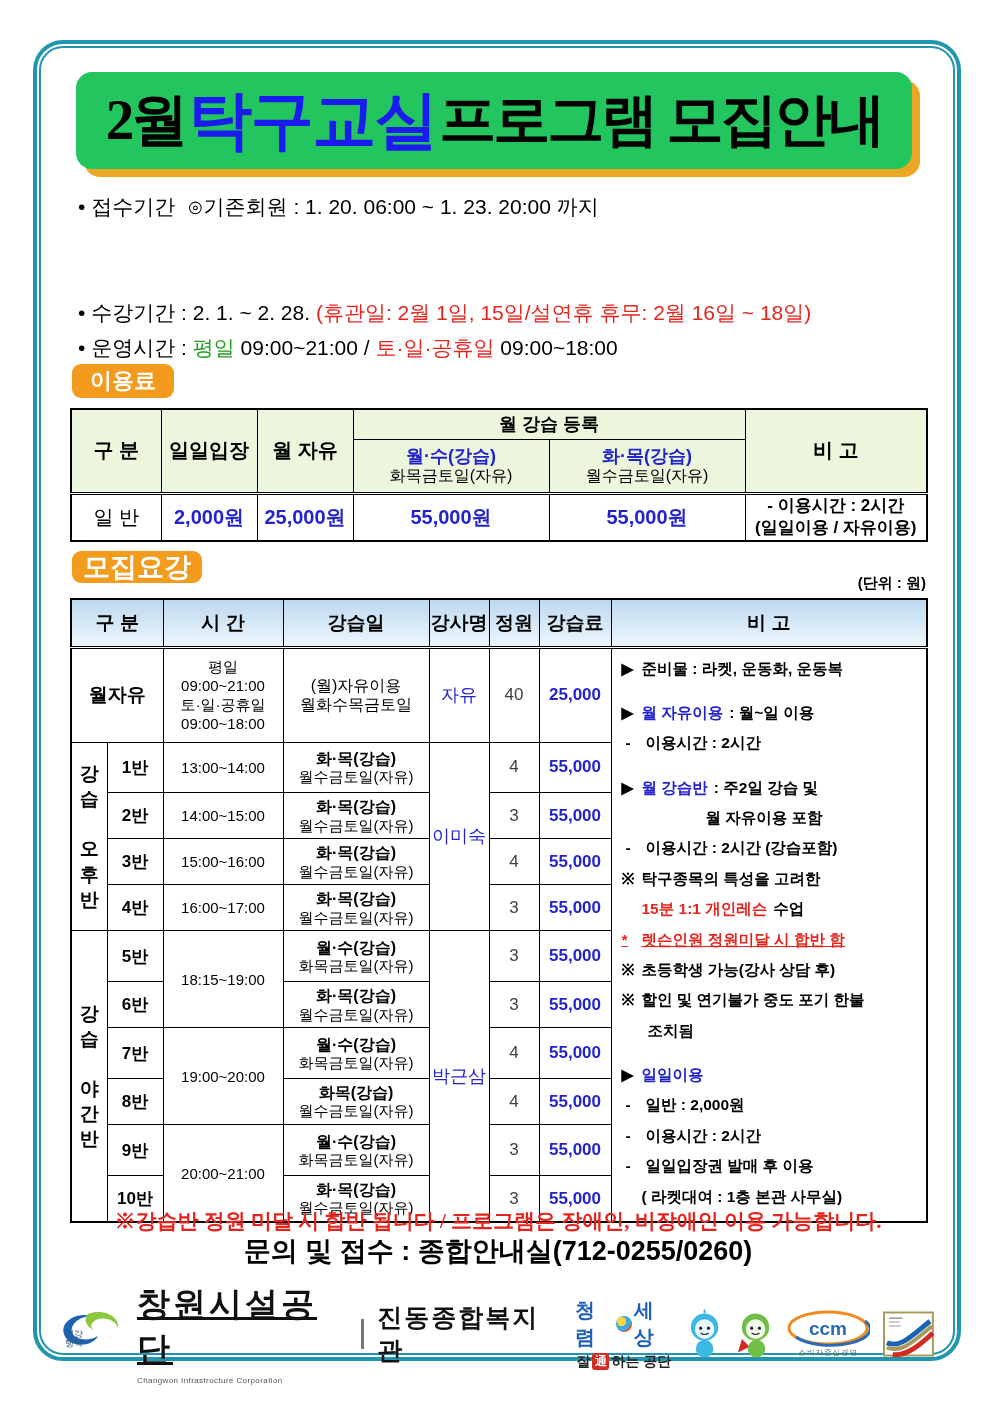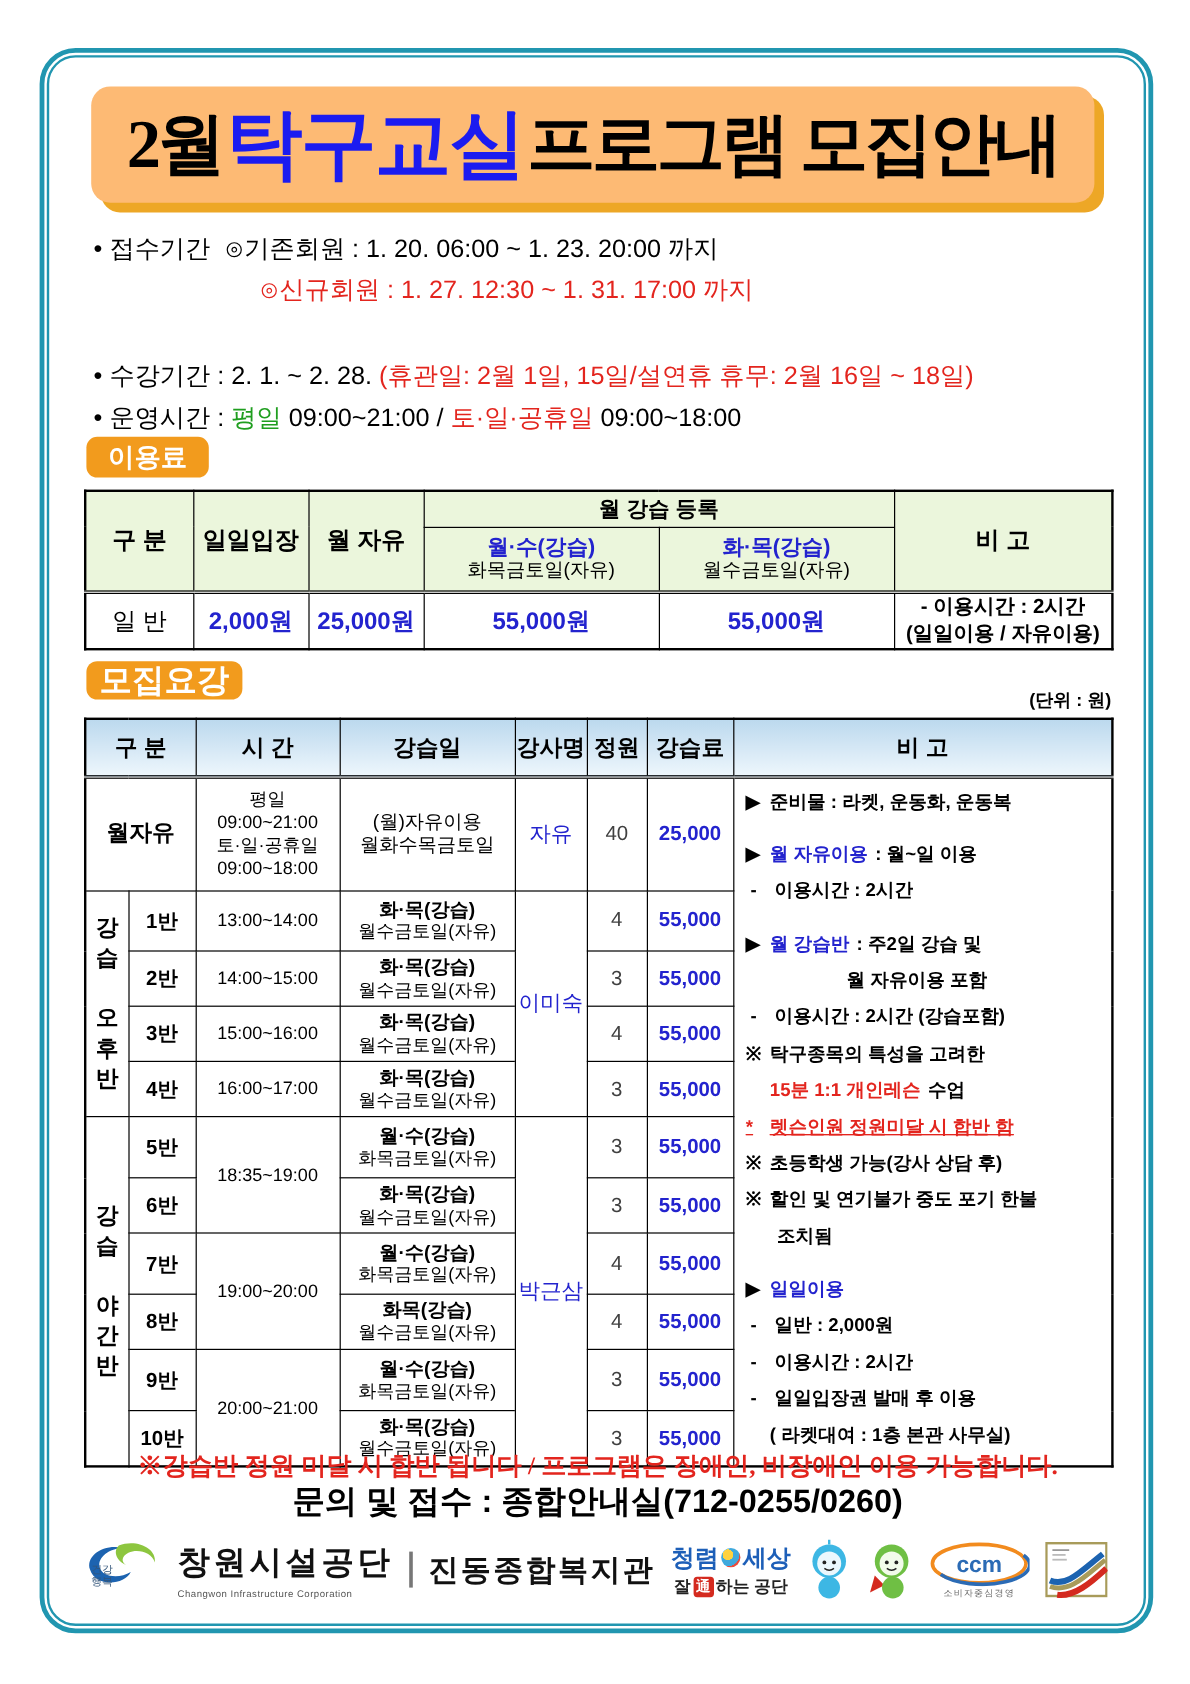--- a/index.html
+++ b/index.html
@@ -5,21 +5,21 @@
   html,body{margin:0;padding:0;background:#fff;}
   .page{position:relative;width:992px;height:1403px;background:#ffffff;
         font-family:"Liberation Sans",sans-serif;overflow:hidden;}
 
   
   .frame{position:absolute;left:33px;top:40px;width:920px;height:1313px;
          border:4px solid #2196B0;border-radius:30px;}
   .frame::after{content:"";position:absolute;inset:2px;border:2px solid #2196B0;border-radius:24px;}
 
   
-  .banner{position:absolute;left:76px;top:72px;width:836px;height:97px;background:#fdba74;
+  .banner{position:absolute;left:76px;top:72px;width:836px;height:97px;background:#22c55e;
           border-radius:16px;box-shadow:8px 8px 0 0 #EDA726;display:flex;align-items:center;
           justify-content:center;white-space:nowrap;font-family:"Liberation Serif",serif;font-weight:bold;}
   .banner .t-black{font-size:57px;color:#000;letter-spacing:-3px;}
   .banner .t-blue{font-size:64px;color:#1B1BF0;letter-spacing:-2px;margin:0 3px;}
 
   
   .info{position:absolute;left:78px;font-weight:normal;font-size:21px;color:#000;white-space:nowrap;}
   .c-red{color:#E3251E;}
   .c-blue{color:#2323CE;}
   .c-green{color:#1F9E1F;}
@@ -75,21 +75,21 @@
   .warning{position:absolute;left:70px;top:1207px;width:856px;text-align:center;color:#E3251E;
            font-family:"Liberation Serif",serif;font-weight:bold;font-size:21px;white-space:nowrap;}
   .contact{position:absolute;left:70px;top:1233px;width:856px;text-align:center;font-weight:bold;font-size:27px;}
 
   .logos{position:absolute;left:58px;top:1282px;width:876px;display:flex;align-items:center;
          justify-content:center;gap:13px;}
   .logo-health{position:relative;width:66px;height:52px;}
   .health-txt{position:absolute;left:7px;top:22px;font-size:9px;color:#33557a;
               font-family:"Liberation Serif",serif;white-space:pre-line;line-height:1.1;}
   .org-block{display:flex;flex-direction:column;align-items:flex-start;}
-  .org-name{font-size:27px;font-weight:bold;letter-spacing:3px;color:#111;}
+  .org-name{font-size:33px;font-weight:bold;letter-spacing:3px;color:#111;text-decoration:underline;}
   .org-en{font-size:8px;color:#555;letter-spacing:.4px;margin-top:4px;}
   .divider{width:3px;height:30px;background:#777;}
   .org2-name{font-size:25px;font-weight:bold;letter-spacing:2px;color:#111;}
   .clean-block{display:flex;flex-direction:column;align-items:center;gap:2px;}
   .clean-top{display:flex;align-items:center;font-family:"Liberation Serif",serif;
              font-weight:bold;font-size:20px;color:#1d5fb8;}
   .clean-top .globe{display:inline-block;width:16px;height:16px;border-radius:50%;
         background:radial-gradient(circle at 35% 35%,#ffd23f 0 30%,#3fa9dd 31% 65%,#e84b3c 66% 100%);margin:0 2px;}
   .clean-bot{font-size:14px;font-weight:bold;color:#222;display:flex;align-items:center;gap:2px;}
   .tong{display:inline-flex;align-items:center;justify-content:center;width:17px;height:17px;
@@ -106,23 +106,20 @@
   <div class="banner">
     <span class="t-black">2월</span>
       <span class="t-blue">탁구교실</span>
       <span class="t-black">프로그램 모집안내</span>
   </div>
 
   <div class="info" style="top:193px;">
     <span>•</span>
     <span>접수기간</span>&nbsp;
     <span>⊙기존회원 : 1. 20. 06:00 ~ 1. 23. 20:00 까지</span>
-  </div>
-  <div class="info c-red" style="top:227px;left:216px;">
-    <span>⊙신규회원 : 1. 27. 12:30 ~ 1. 31. 17:00 까지</span>
   </div>
   <div class="info" style="top:299px;">
     <span>•</span>
     <span>수강기간</span>
     <span>: 2. 1. ~ 2. 28.</span>
     <span class="c-red">(휴관일: 2월 1일, 15일/설연휴 휴무: 2월 16일 ~ 18일)</span>
   </div>
   <div class="info" style="top:334px;">
     <span>•</span>
     <span>운영시간</span>
@@ -332,21 +329,21 @@
       <td class="fee-amt">55,000</td>
     </tr>
     <tr style="height:46px">
       <td class="grp" rowspan="6">강
 습
 
 야
 간
 반</td>
       <td class="cls-no">5반</td>
-      <td class="time" rowspan="2">18:35~19:00</td>
+      <td class="time" rowspan="2">18:15~19:00</td>
       <td>
         <div class="day-main">월·수(강습)</div>
         <div class="day-sub">화목금토일(자유)</div>
       </td>
       <td class="t-name" rowspan="6">박근삼</td>
       <td class="cap">3</td>
       <td class="fee-amt">55,000</td>
     </tr>
     <tr style="height:46px">
       <td class="cls-no">6반</td>

